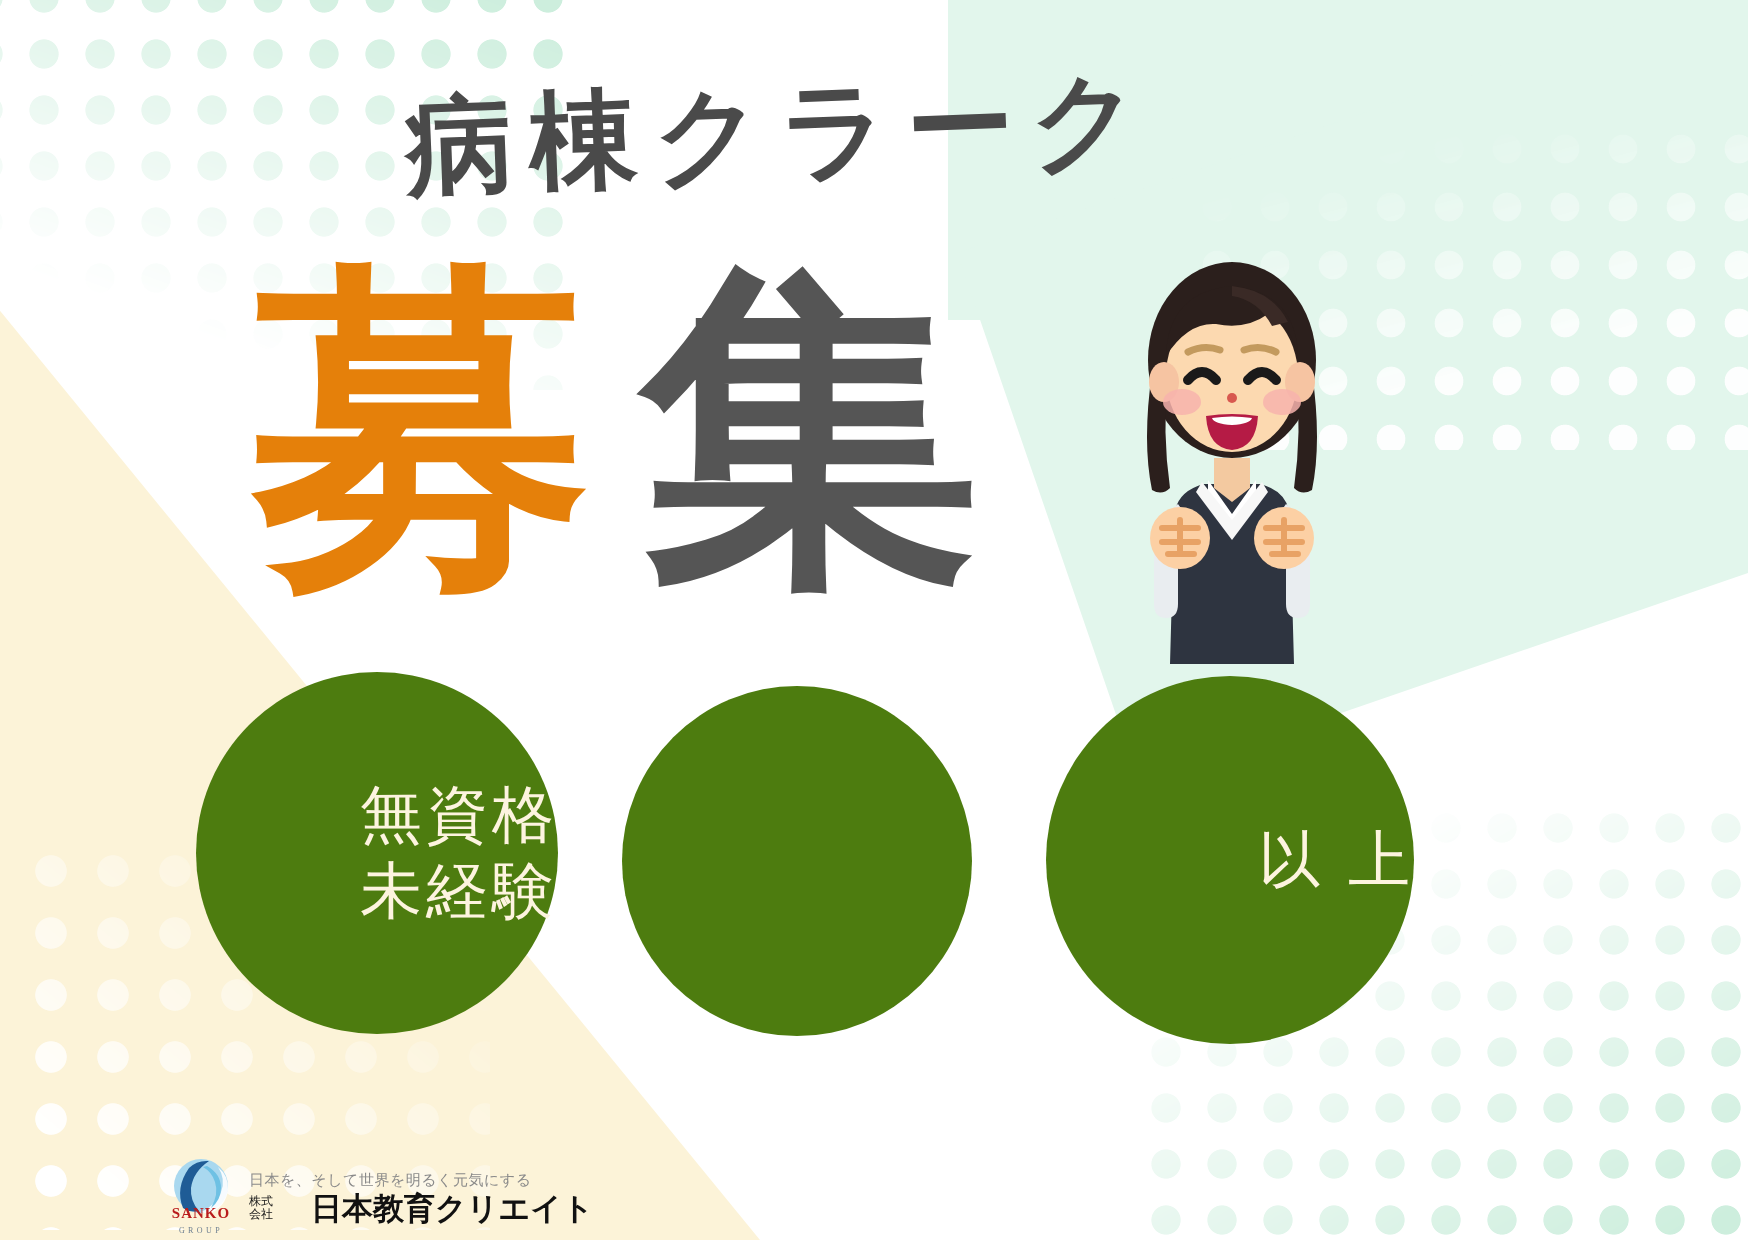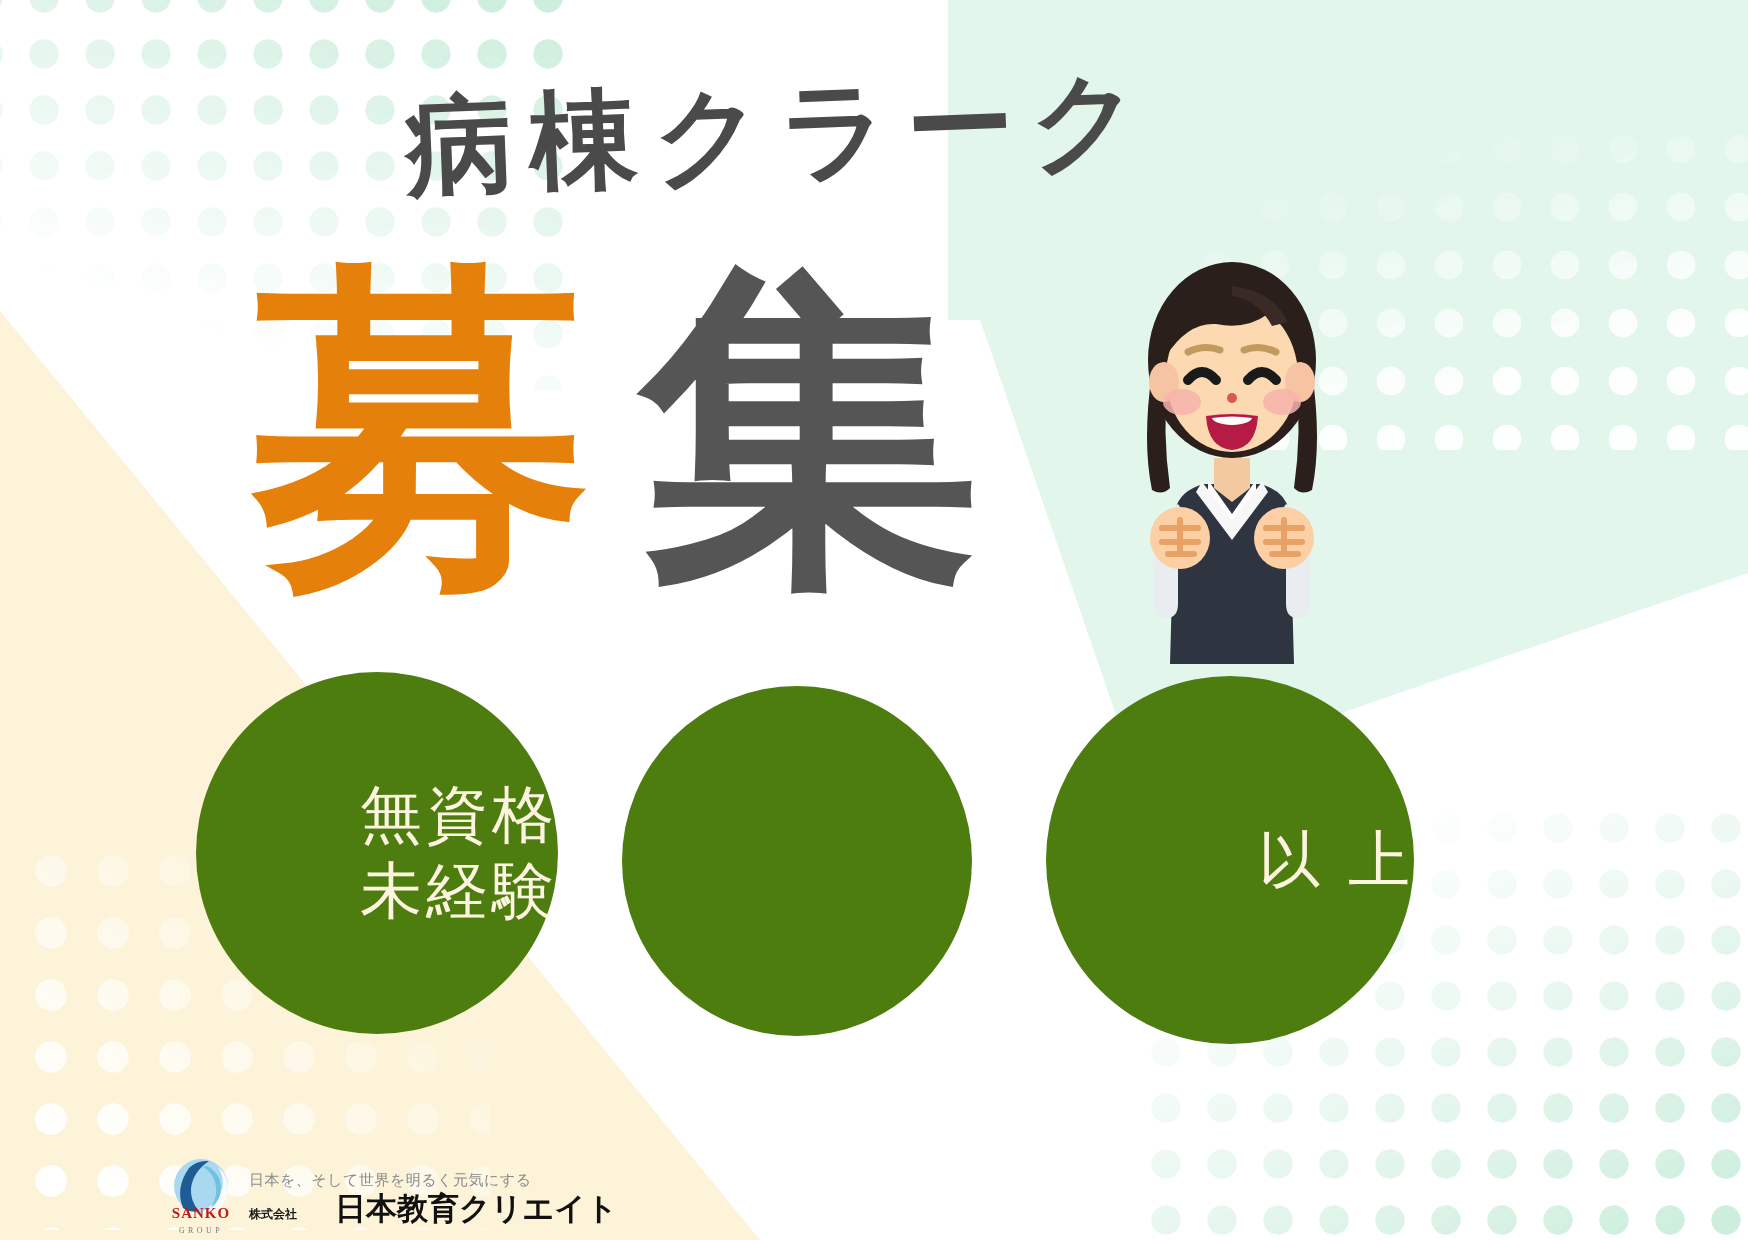--- a/index.html
+++ b/index.html
@@ -158,22 +158,22 @@
     font-size:8px;letter-spacing:3.4px;color:#6d7f91;
   }
   .logo-text{display:flex;flex-direction:column;gap:3px;}
   .logo-tagline{
     font-size:15px;color:#8a8a8a;letter-spacing:.5px;
     font-family:"DejaVu Sans","Liberation Sans",sans-serif;
     white-space:nowrap;
   }
   .logo-name-row{display:flex;align-items:flex-end;gap:6px;}
   .logo-kabu{
-    display:flex;
-    font-size:12px;line-height:1.08;color:#1a1a1a;font-weight:700;
+    display:flex;flex-direction:column;
+    font-size:12px;line-height:1.08;color:#1a1a1a;font-weight:400;
     font-family:"DejaVu Sans","Liberation Sans",sans-serif;
     padding-bottom:3px;
   }
   .logo-company{
     font-size:31px;font-weight:700;color:#111111;
     letter-spacing:0px;line-height:1;
     font-family:"DejaVu Sans","Liberation Sans",sans-serif;
     white-space:nowrap;
     margin-left:32px;
   }

